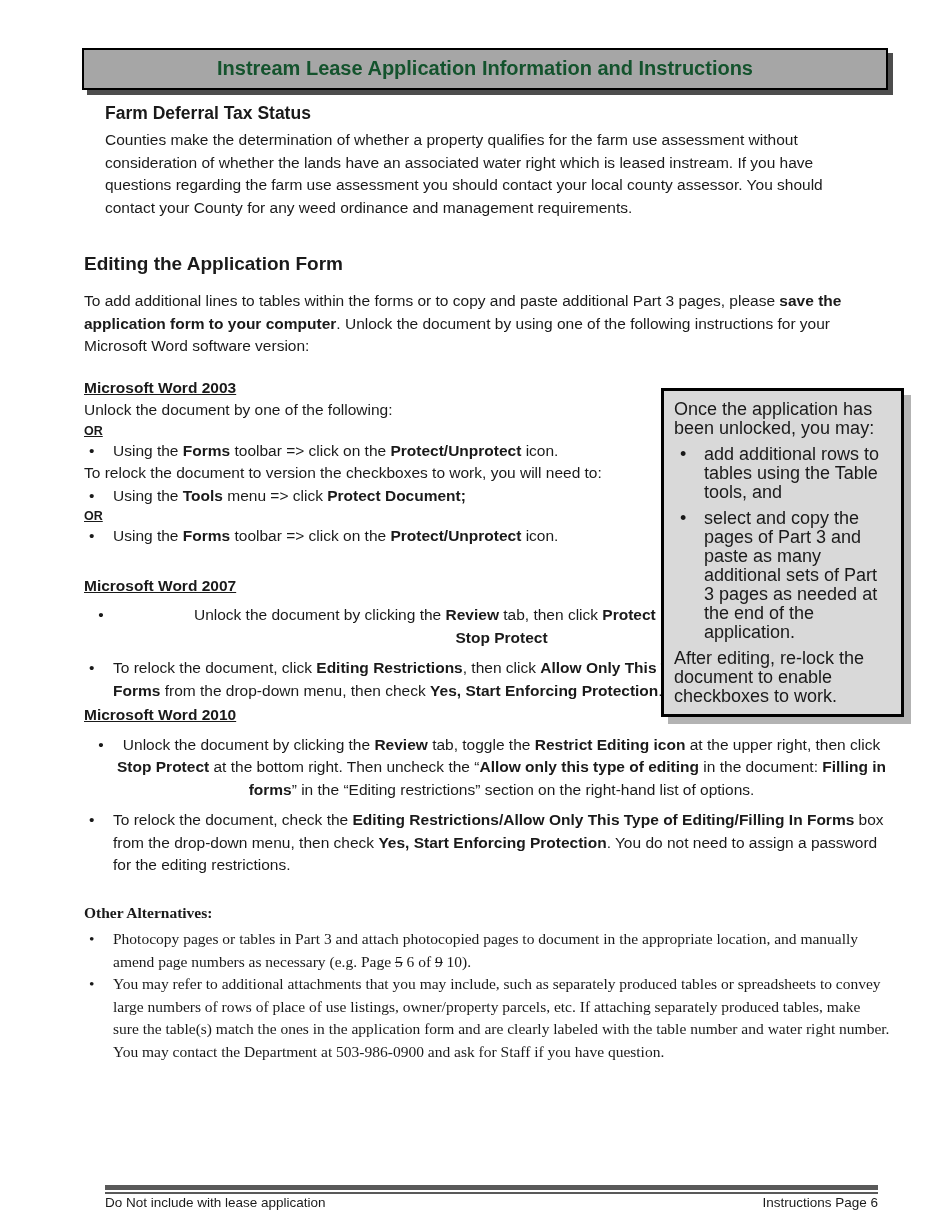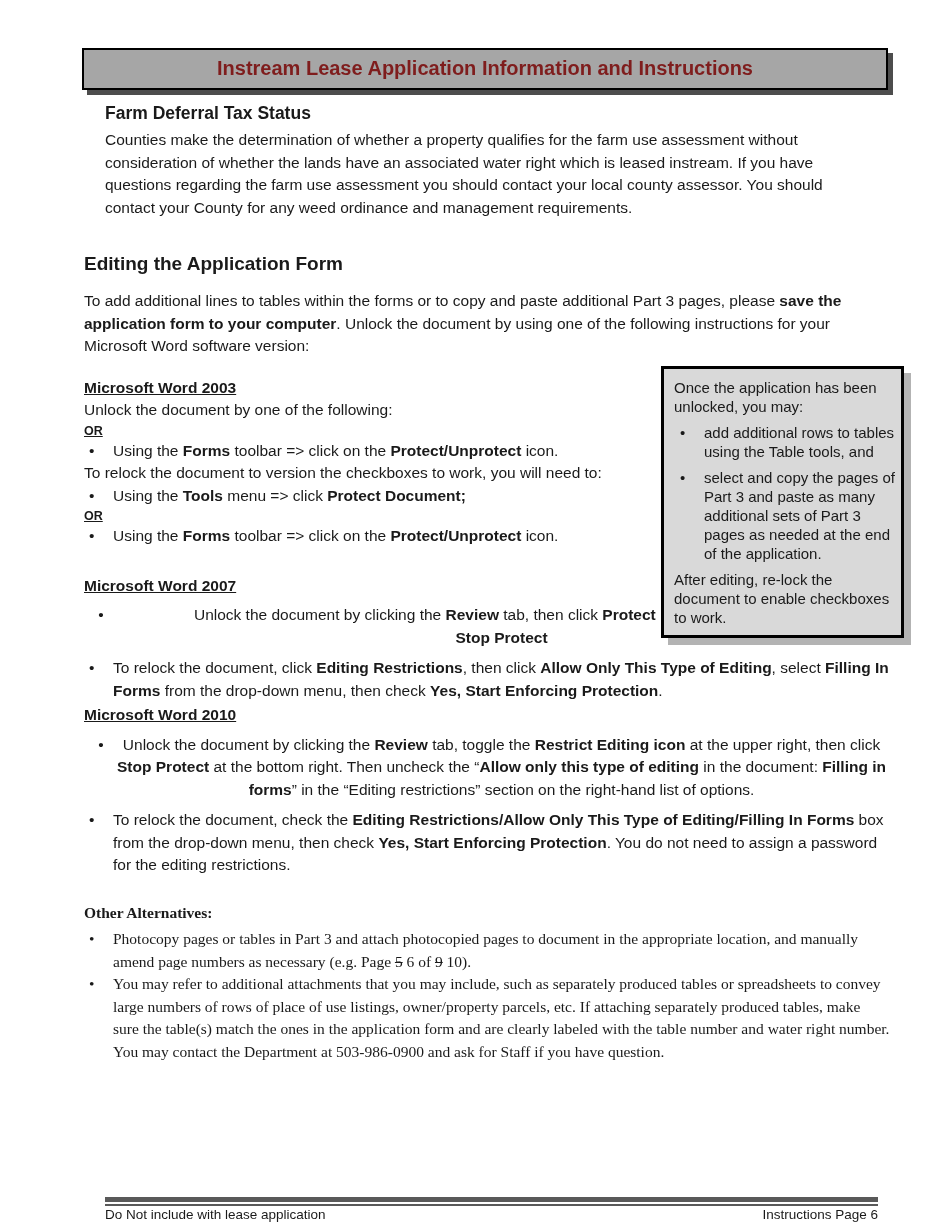--- a/index.html
+++ b/index.html
@@ -15,40 +15,40 @@
 
   
   .title-bar {
     margin:48px 62px 0 82px;
     background:var(--title-bar-bg,#a6a6a6);
     border:2px solid #000;
     box-shadow:5px 5px 0 0 var(--shadow-dark,#4d4d4d);
     text-align:center;
     padding:7px 0 8px 0;
     font-size:20px; font-weight:bold;
-    color:#7f1d1d;
+    color:#14532d;
   }
 
   
   .farm { margin:13px 72px 0 105px; }
   .farm h2 { font-size:17.5px; font-weight:bold; margin-bottom:5px; }
   .farm p { font-size:15.5px; line-height:22.5px; max-width:762px; }
 
   
   .editing-head { margin:34px 60px 0 84px; font-size:19px; font-weight:bold; }
   .editing-intro { margin:15px 65px 0 84px; font-size:15.5px; line-height:22.5px; max-width:800px; }
 
   
   .callout {
-    position:absolute; left:661px; top:318px; width:243px;
+    position:absolute; left:661px; top:340px; width:243px;
     background:var(--callout-bg,#d9d9d9);
     border:3px solid #000;
     box-shadow:7px 7px 0 0 var(--shadow-light,#b3b3b3);
-    padding:9px 0 8px 10px;
-    font-size:15px; line-height:19px;
+    padding:9px 19px 8px 10px;
+    font-size:18px; line-height:19px;
   }
   .callout .c-intro { margin-bottom:7px; }
   .callout .c-bullet { display:flex; margin-bottom:7px; }
   .callout .c-marker { width:30px; flex:0 0 30px; padding-left:6px; }
   .callout .c-marker::before { content:"\2022"; }
   .callout .c-footer { margin-top:2px; }
 
   
   .ms-section { margin-left:84px; margin-right:60px; font-size:15.5px; line-height:22.5px; }
   .ms-head { font-weight:bold; text-decoration:underline; font-size:15.5px; }
@@ -64,21 +64,21 @@
   .bullet-row .btext { flex:1; }
   .gap-after { margin-bottom:8px;text-align:center; }
   .w2007 .bullet-row, .w2010 .bullet-row { margin-top:7px; }
 
   .or-line { font-size:12.5px; font-weight:bold; line-height:18px;text-decoration:underline; }
 
   .b { font-weight:bold; }
   .k { text-decoration:line-through; }
 
   
-  .footer { position:absolute; left:105px; right:72px; bottom:56px;text-align:center; }
+  .footer { position:absolute; left:105px; right:72px; bottom:68px;text-align:center; }
   .footer-rule {
     border-top:5px solid var(--rule,#595959);
     border-bottom:2px solid var(--rule,#595959);
     height:9px;
   }
   .footer-text { display:flex; justify-content:space-between; font-size:13.5px; margin-top:1px; }
 </style>
 </head>
 <body>
 

